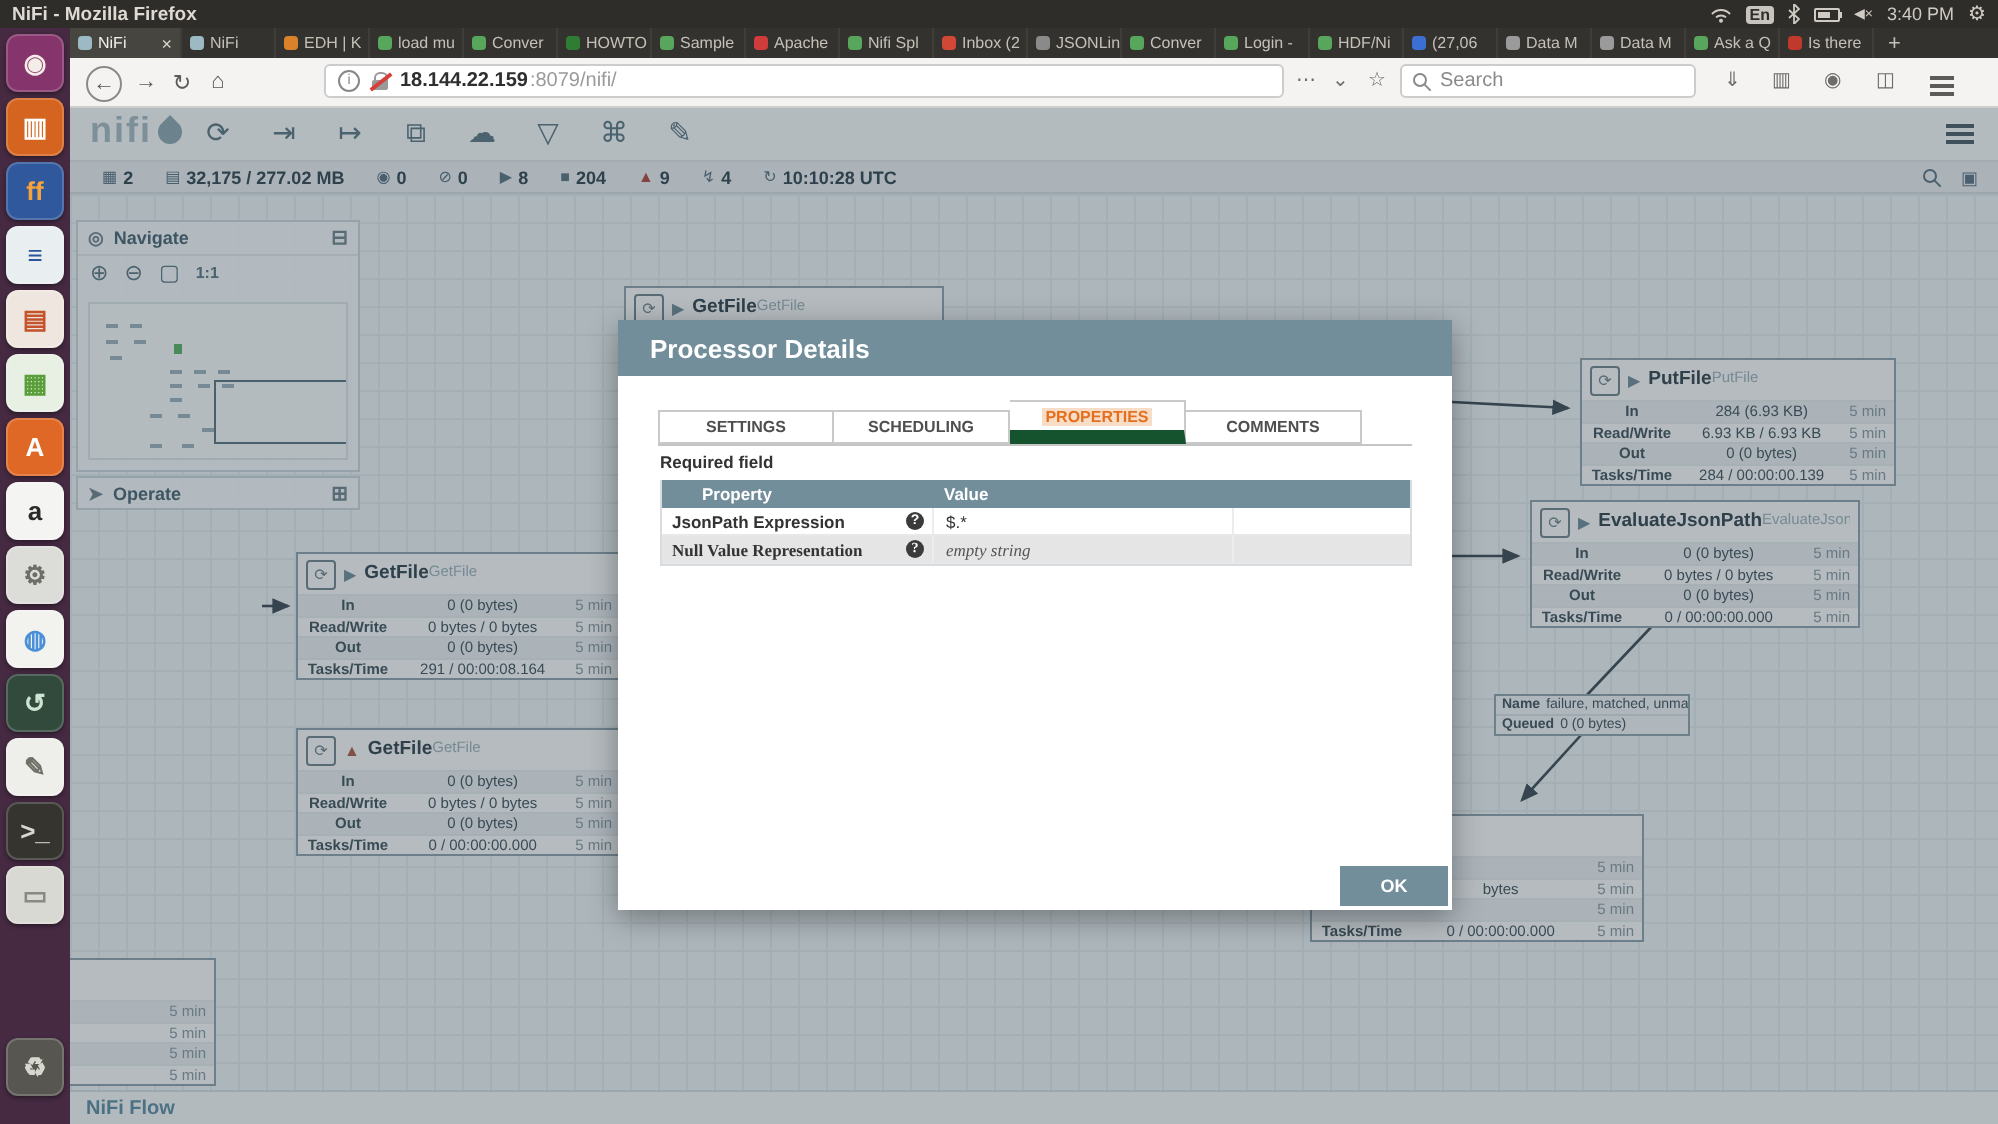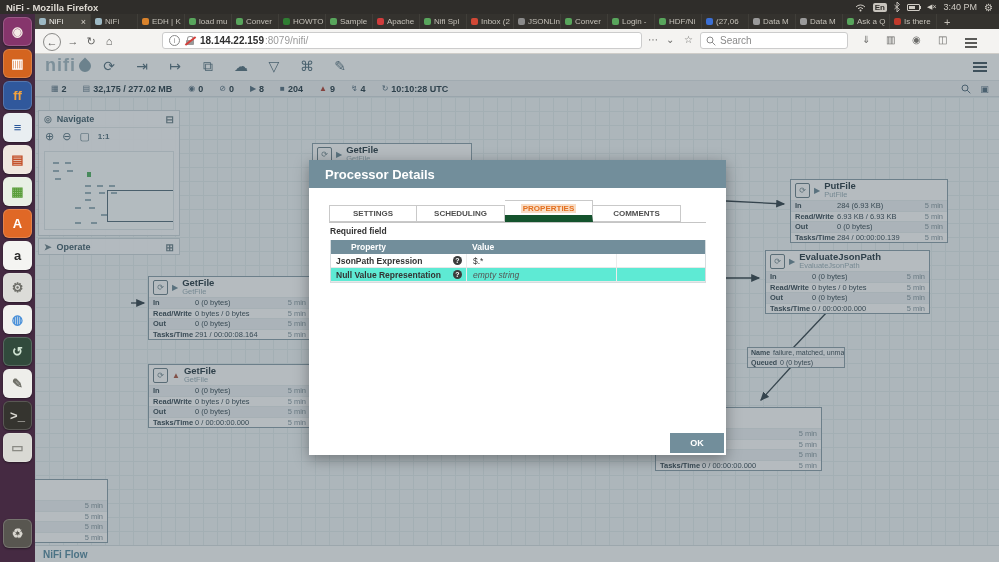--- a/index.html
+++ b/index.html
@@ -84,24 +84,24 @@
   .mm-mark{position:absolute;background:#9db3bd;width:6px;height:2px;}
   .mm-green{position:absolute;background:#58b368;width:4px;height:5px;}
   .mm-view{position:absolute;border:1px solid #5b7280;left:62px;top:38px;width:72px;height:30px;}
 
   
   .processor{position:absolute;background:#fdfefe;border:1px solid #8fa3ad;z-index:1;box-sizing:border-box;cursor:pointer;}
   .p-head{display:flex;align-items:center;gap:4px;padding:2px 4px;height:16px;}
   .p-ico{width:13px;height:13px;border:1px solid #72868f;border-radius:2px;color:#72868f;font-size:8px;display:flex;align-items:center;justify-content:center;flex:none;}
   .p-status{font-size:8px;color:#728e9b;flex:none;}
   .p-status.warn{color:#b05c48;}
-  .p-title{display:flex;flex-direction:column;line-height:1.1;overflow:hidden;}
+  .p-title{display:flex;flex-direction:row;line-height:1.1;overflow:hidden;}
   .p-name{font-size:9.5px;font-weight:bold;color:#33444d;white-space:nowrap;}
   .p-type{font-size:7.5px;color:#9fb2ba;white-space:nowrap;}
-  .p-rows{font-size:7.5px;color:#41525c;}
+  .p-rows{font-size:7.5px;color:#41525c;text-align:center;}
   .p-row{display:flex;height:9.5px;align-items:center;padding:0 4px;border-top:1px solid #e7edef;}
   .p-rows div:nth-of-type(odd){background:#eef2f4;}
   .p-row .lbl{width:42px;font-weight:bold;flex:none;}
   .p-row .val{flex:1;overflow:hidden;white-space:nowrap;}
   .p-row .tm{color:#8a9aa3;flex:none;}
 
   .conn-label{position:absolute;left:712px;top:250px;width:96px;background:#f6f8f9;border:1px solid #90a3ac;font-size:7px;color:#41525c;z-index:1;}
   .cl-row{display:flex;gap:3px;padding:1px 3px;white-space:nowrap;overflow:hidden;}
   .cl-row:first-child{border-bottom:1px solid #dde4e7;}
   .cl-key{font-weight:bold;}
@@ -119,21 +119,21 @@
     display:flex;align-items:center;justify-content:center;font-size:8px;font-weight:bold;color:#4f4f4f;cursor:pointer;}
   .dlg-tab:first-of-type{border-left:1px solid #c9c9c9;}
   .dlg-tab.selected{height:22px;border-bottom:7px solid #14532d;position:relative;z-index:2;color:#e4701f;}
   .dlg-tab.selected span{background:#f8ddc6;padding:0 2px;}
   .req{position:absolute;left:21px;top:66px;font-size:8.5px;font-weight:bold;color:#333;}
   .dlg-table{position:absolute;left:21px;top:80px;width:376px;border:1px solid #d6dcdf;border-top:none;box-sizing:border-box;}
   .t-head{display:flex;height:14px;background:#728e9b;color:#fff;font-size:8.5px;font-weight:bold;align-items:center;}
   .t-head .h1{width:135px;padding-left:20px;flex:none;box-sizing:border-box;}
   .t-head .h2{flex:1;padding-left:6px;}
   .t-row{display:flex;height:13px;align-items:stretch;font-size:8.5px;background:#fff;border-bottom:1px solid #e8e8e8;}
-  .dlg-table div.t-row:nth-of-type(2){background:#5eead4;}
+  .dlg-table div.t-row:nth-of-type(2){background:#e5e5e5;font-family:Liberation Serif, serif;}
   .t-row .prop{width:135px;flex:none;display:flex;align-items:center;padding-left:5px;box-sizing:border-box;font-weight:bold;color:#333;}
   .t-row .prop .pname{flex:1;}
   .qicon{width:9px;height:9px;border-radius:50%;background:#3b3b3b;color:#fff;font-size:7px;line-height:9px;text-align:center;margin-right:4px;flex:none;cursor:pointer;}
   .t-row .val{width:150px;flex:none;display:flex;align-items:center;padding-left:6px;box-sizing:border-box;color:#333;border-left:1px solid #ececec;}
   .t-row .val.italic{font-style:italic;color:#555;}
   .t-row .rest{flex:1;border-left:1px solid #ececec;}
   .ok-btn{position:absolute;left:361px;top:273px;width:54px;height:20px;background:#728e9b;color:#fff;font-size:9px;font-weight:bold;
     display:flex;align-items:center;justify-content:center;cursor:pointer;}
 </style>
 </head>

